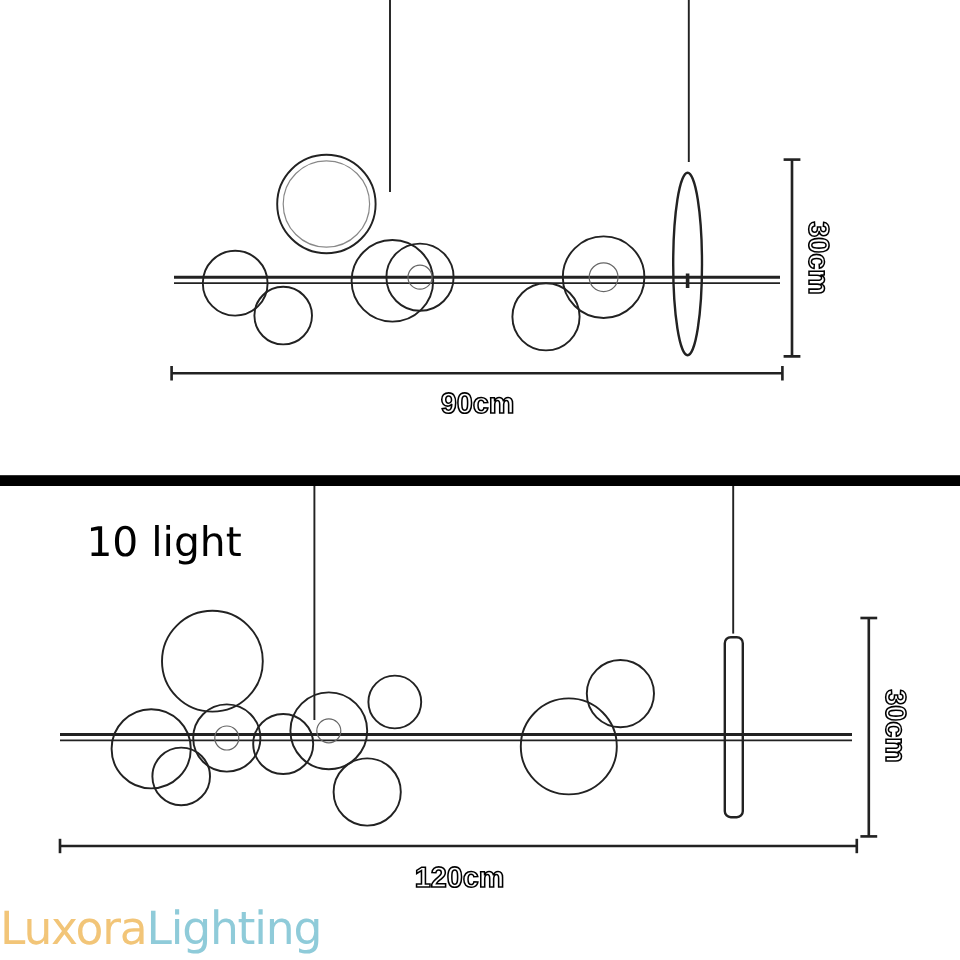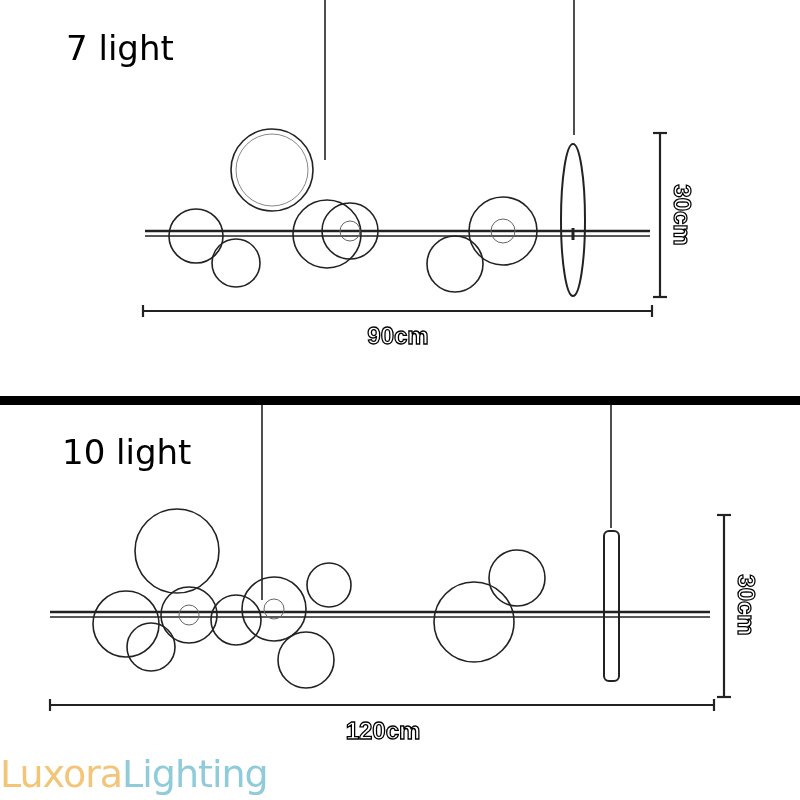--- a/index.html
+++ b/index.html
@@ -12,21 +12,20 @@
     .dim-text { font-family:"Liberation Sans", sans-serif; font-weight:bold; font-size:24px; fill:#fff; stroke:#000; stroke-width:1.3px; }
     svg { position:absolute; left:0; top:0; }
     .logo { position:absolute; left:0; width:800px; top:752px; font-family:"DejaVu Sans", sans-serif; font-size:38px; letter-spacing:-1px; }
     .logo .a { color:#f2c578; }
     .logo .b { color:#8fcbd9; }
   </style>
 </head>
 <body>
 
 <div class="panel" id="panel-top">
-  <div class="variant-label" style="left:66px; top:28px;">7 light</div>
   <svg width="800" height="396">
     <g fill="none" stroke="#222" stroke-width="1.6">
 
       <line x1="325" y1="0" x2="325" y2="160"></line>
       <line x1="574" y1="0" x2="574" y2="135"></line>
 
       <line x1="145" y1="231" x2="650" y2="231" stroke-width="2.5"></line>
       <line x1="145" y1="236" x2="650" y2="236" stroke-width="1.5"></line>
 
       <ellipse cx="573" cy="220" rx="12" ry="76" stroke-width="2"></ellipse>
@@ -53,21 +52,21 @@
       <line x1="652" y1="305" x2="652" y2="317" stroke-width="2.2"></line>
     </g>
     <text class="dim-text" x="398" y="344" text-anchor="middle">90cm</text>
     <text class="dim-text" x="0" y="0" text-anchor="middle" transform="translate(674,215) rotate(90)">30cm</text>
   </svg>
 </div>
 
 <div class="separator"></div>
 
 <div class="panel" id="panel-bottom">
-  <div class="variant-label" style="left:62px; top:27px;">10 light</div>
+  <div class="variant-label" style="left:72px; top:27px;">10 light</div>
   <svg width="800" height="395">
     <g fill="none" stroke="#222" stroke-width="1.6">
       <line x1="262" y1="0" x2="262" y2="195"></line>
       <line x1="611" y1="0" x2="611" y2="123"></line>
 
       <line x1="50" y1="207" x2="710" y2="207" stroke-width="2.5"></line>
       <line x1="50" y1="212" x2="710" y2="212" stroke-width="1.5"></line>
 
       <rect x="604" y="126" width="15" height="150" rx="5" stroke-width="2"></rect>
 

